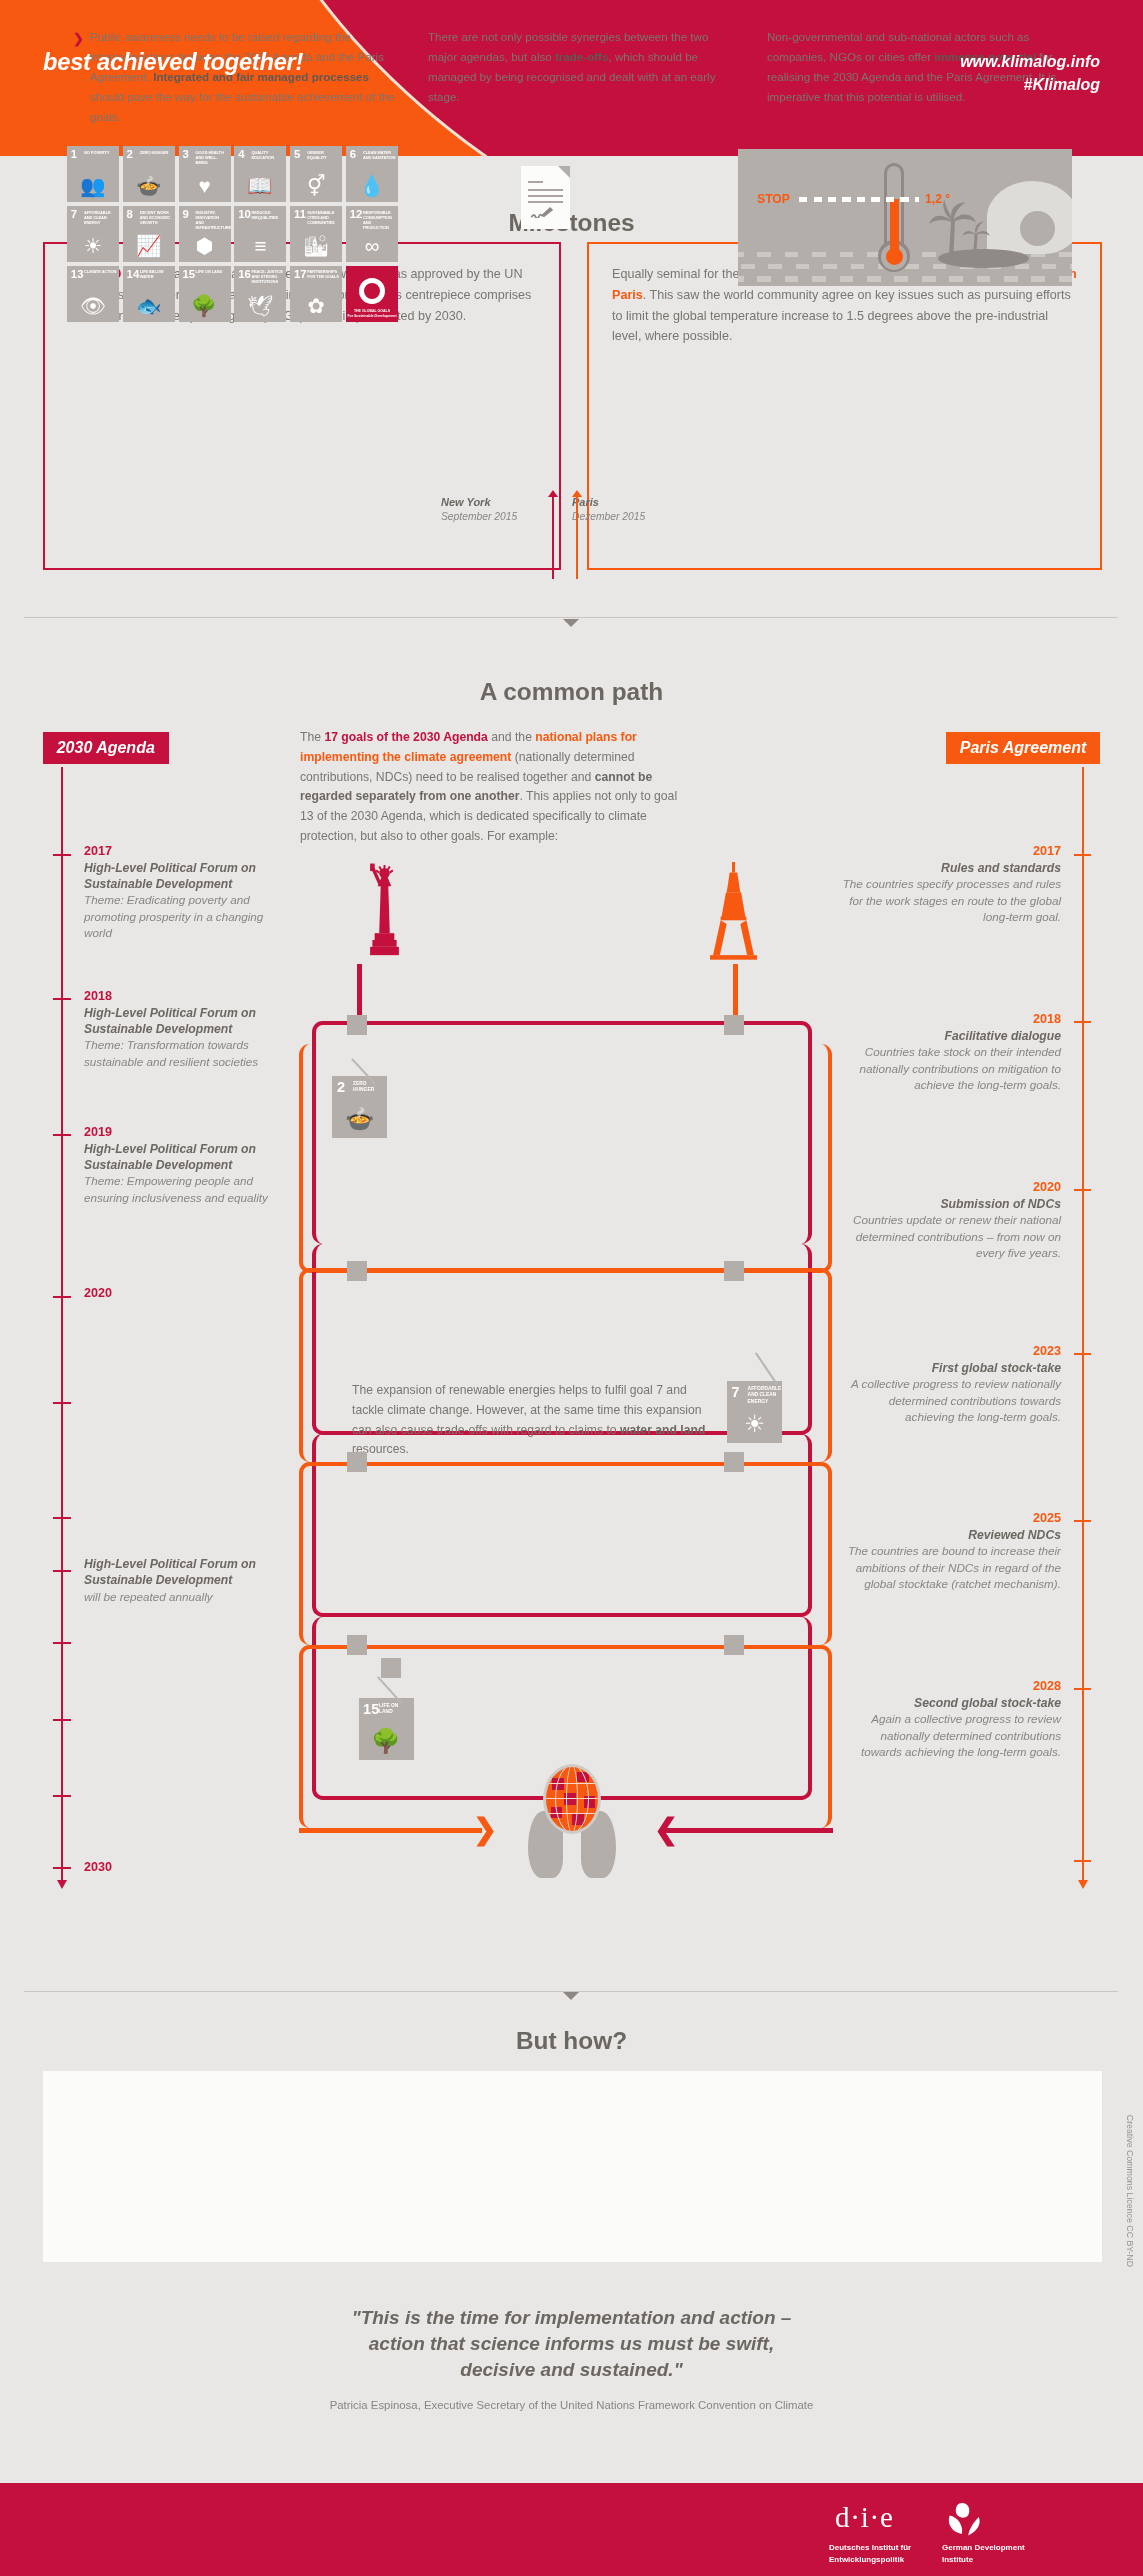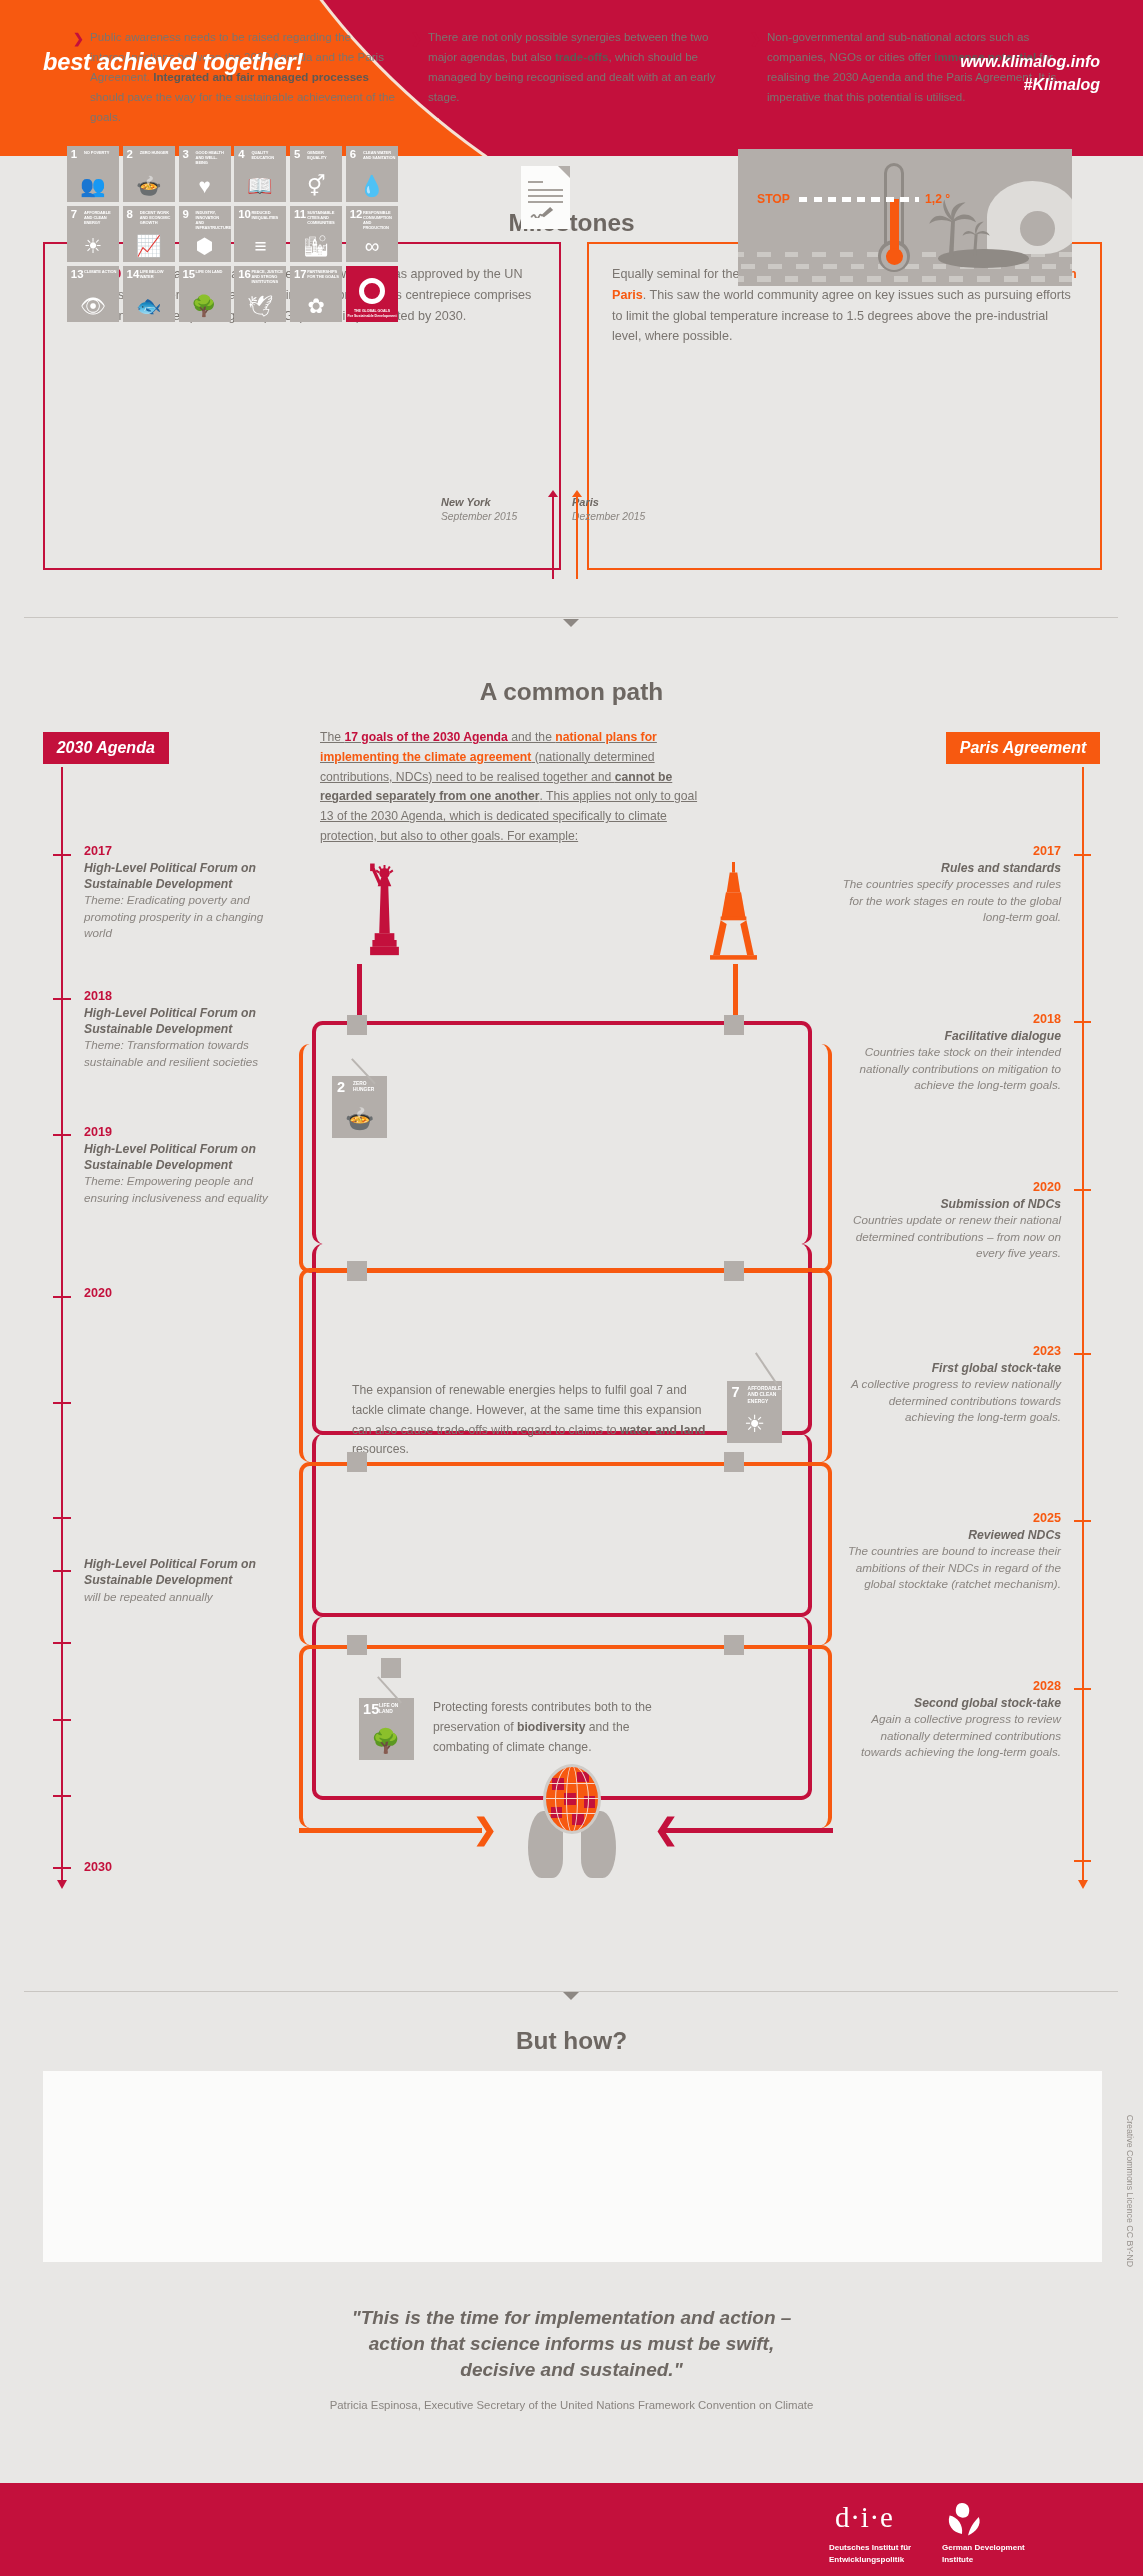--- a/index.html
+++ b/index.html
@@ -83,21 +83,21 @@
   .sea { position:absolute; left:0; right:0; bottom:0; height:37px; }
   .sea i { position:absolute; left:-7.6px; right:-7.6px; height:5.3px;
     background:repeating-linear-gradient(90deg,#ccc9c5 0 13.7px, transparent 13.7px 27.4px); }
 
   
   .divider { position:absolute; left:24.4px; width:1094px; height:0.8px; background:#c9c6c2; }
   .chev { position:absolute; width:0; height:0; border-left:8.4px solid transparent; border-right:8.4px solid transparent; border-top:8.4px solid #8d8883; }
 
   
   .cp-title { position:absolute; top:678px; left:0; width:1143px; }
-  .cp-intro { position:absolute; top:728px; left:320px; width:389px; font-size:12.2px; line-height:1.62; color:#7a7570;text-decoration:underline; }
+  .cp-intro { position:absolute; top:728px; left:300px; width:389px; font-size:12.2px; line-height:1.62; color:#7a7570; }
   .cp-intro b.red { color:#c3103c; }
   .cp-intro b.or  { color:#f75910; }
   .cp-intro b.gr  { color:#6d6762; }
 
   .badge { position:absolute; padding:6.9px 13.7px 7.6px; color:#fff; font-weight:bold; font-style:italic; font-size:16px; }
   .badge.red { left:43px; top:732px; background:#c3103c; }
   .badge.or  { right:43px; top:732px; background:#f75910; }
 
   .axis { position:absolute; width:2.3px; }
   .axis.red { background:#c3103c; left:61px; top:767px; height:1113px; }
@@ -498,21 +498,20 @@
 
 <div class="knot" style="left:381px;top:1658px;"></div>
 
 <div class="info-card" style="left:328px;top:1661px;width:518px;height:137px;">
   <div class="sdg-big" style="left:30.5px;top:37px;">
     <span class="n">15</span>
     <span class="t">LIFE ON LAND</span>
     <span class="g">🌳</span>
   </div>
   <div class="hang" style="left:50px;top:15.2px;width:35px;transform:rotate(48deg);"></div>
-  <p class="info-txt" style="position:absolute;left:105px;top:37px;width:252px;"><span>Protecting forests contributes both to the preservation of </span><b>biodiversity</b><span> and the combating of climate change.</span></p>
 </div>
 
 <div class="pipe o" style="left:299px;top:1828px;width:183px;height:4.6px;background:#f75910;"></div>
 <div class="fa" style="left:473px;top:1815px;color:#f75910;">❯</div>
 <div class="pipe r" style="left:662px;top:1828px;width:171px;height:4.6px;background:#c3103c;"></div>
 <div class="fa" style="left:654px;top:1815px;color:#c3103c;">❮</div>
 
 <div class="globe-wrap">
   <div class="hand l"></div>
   <div class="hand r"></div>

